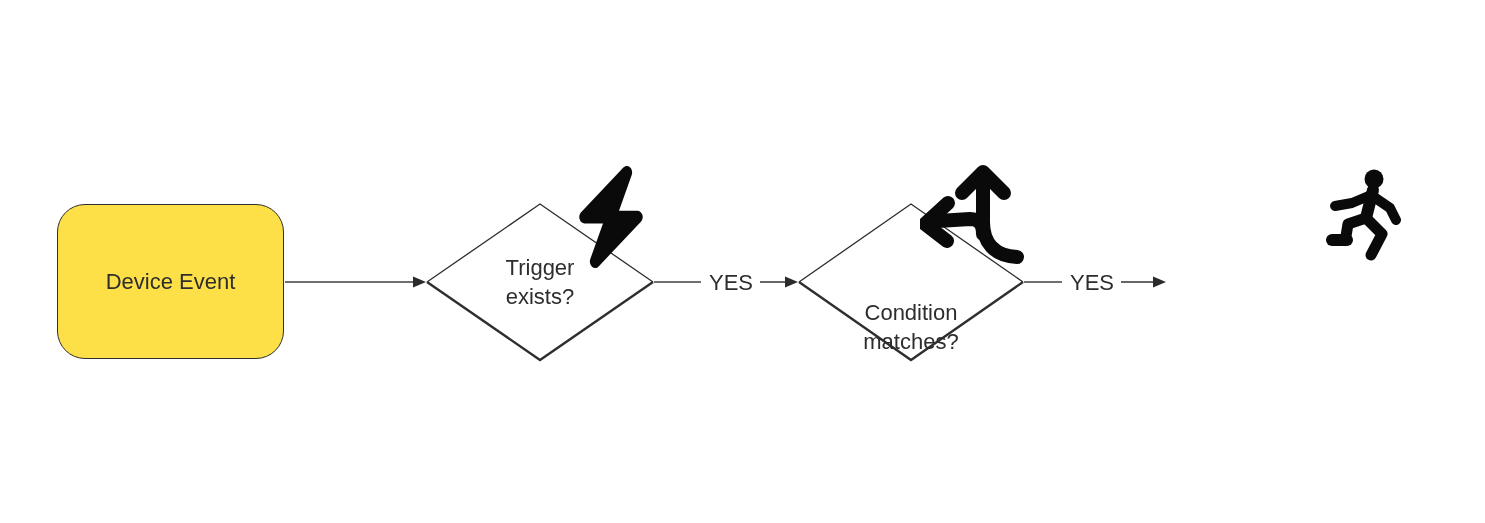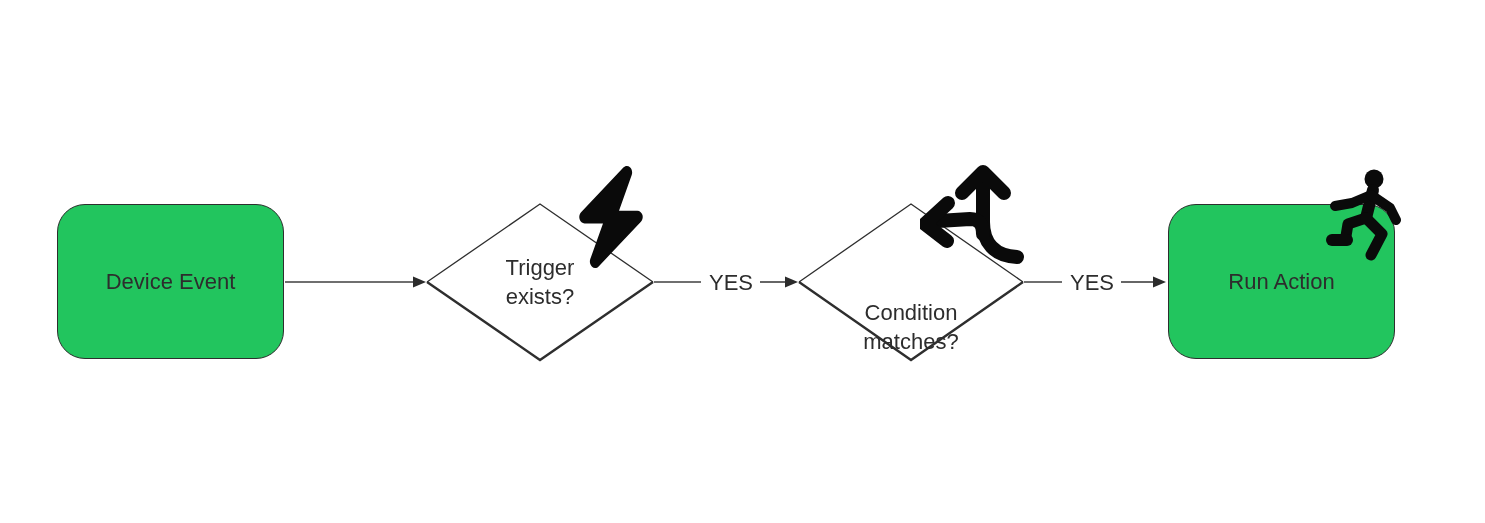--- a/index.html
+++ b/index.html
@@ -9,21 +9,21 @@
     background:#ffffff;
     font-family:"Liberation Sans","DejaVu Sans",sans-serif;
     overflow:hidden;
   }
   .wires{position:absolute;left:0;top:0;}
   .node{
     position:absolute;
     box-sizing:border-box;
     border:1.5px solid #2e2e2e;
     border-radius:28px;
-    background:#22c55e;
+    background:#fde047;
     display:flex;align-items:center;justify-content:center;
   }
   .node-label, .diamond-label, .edge-label{
     color:#2d2d2d;
     font-size:22px;
     line-height:29px;
     text-align:center;
     white-space:nowrap;
   }
   .diamond-label{
@@ -61,23 +61,20 @@
 
     <line x1="1024" y1="282" x2="1062" y2="282" stroke="#3f3f3f" stroke-width="1.6"></line>
     <line x1="1121" y1="282" x2="1153" y2="282" stroke="#3f3f3f" stroke-width="1.6"></line>
     <polygon points="1166,282 1153,276.5 1153,287.5" fill="#2b2b2b"></polygon>
   </svg>
 
   <div class="node" style="left:57px;top:204px;width:227px;height:155px;">
     <span class="node-label">Device Event</span>
   </div>
 
-  <div class="node" style="left:1168px;top:204px;width:227px;height:155px;">
-    <span class="node-label">Run Action</span>
-  </div>
 
   <div class="diamond-label" style="left:440px;top:253px;width:200px;height:58px;">
     <span>Trigger</span>
     <span>exists?</span>
   </div>
 
   <div class="diamond-label" style="left:811px;top:253px;width:200px;height:58px;margin-top:45px;">
     <span>Condition</span>
     <span>matches?</span>
   </div>

